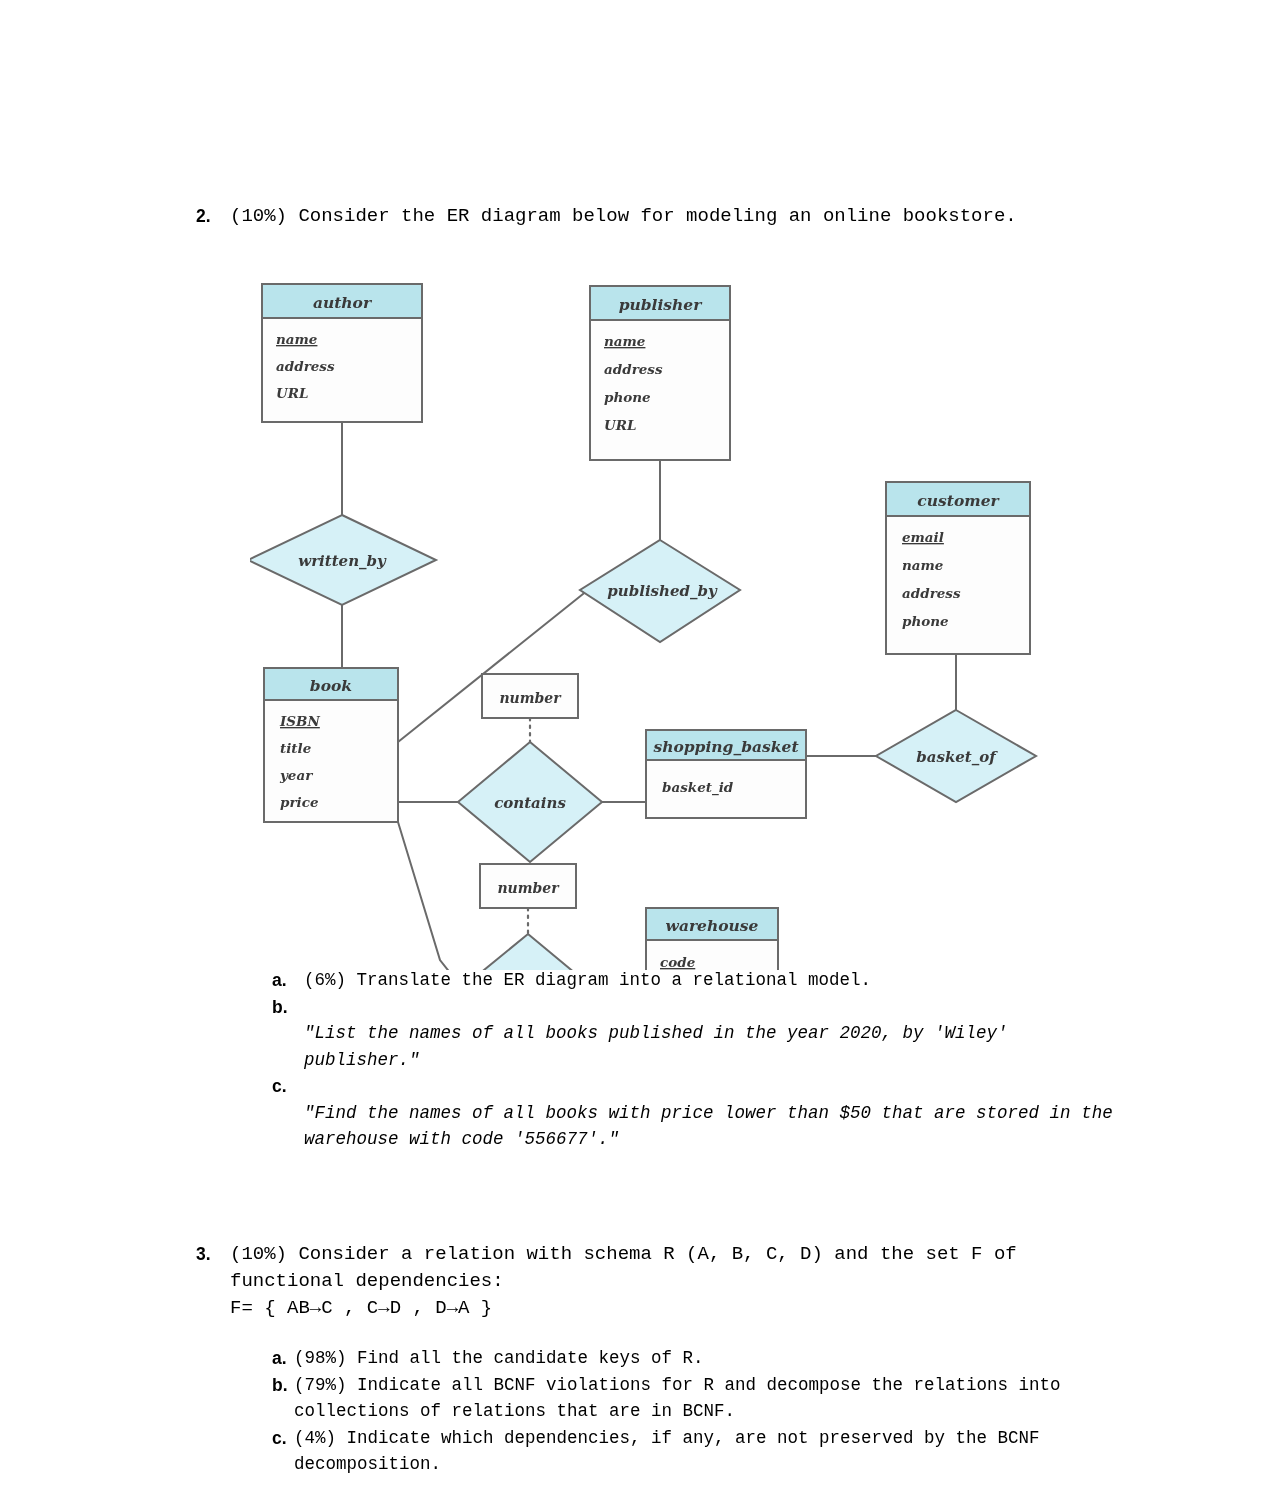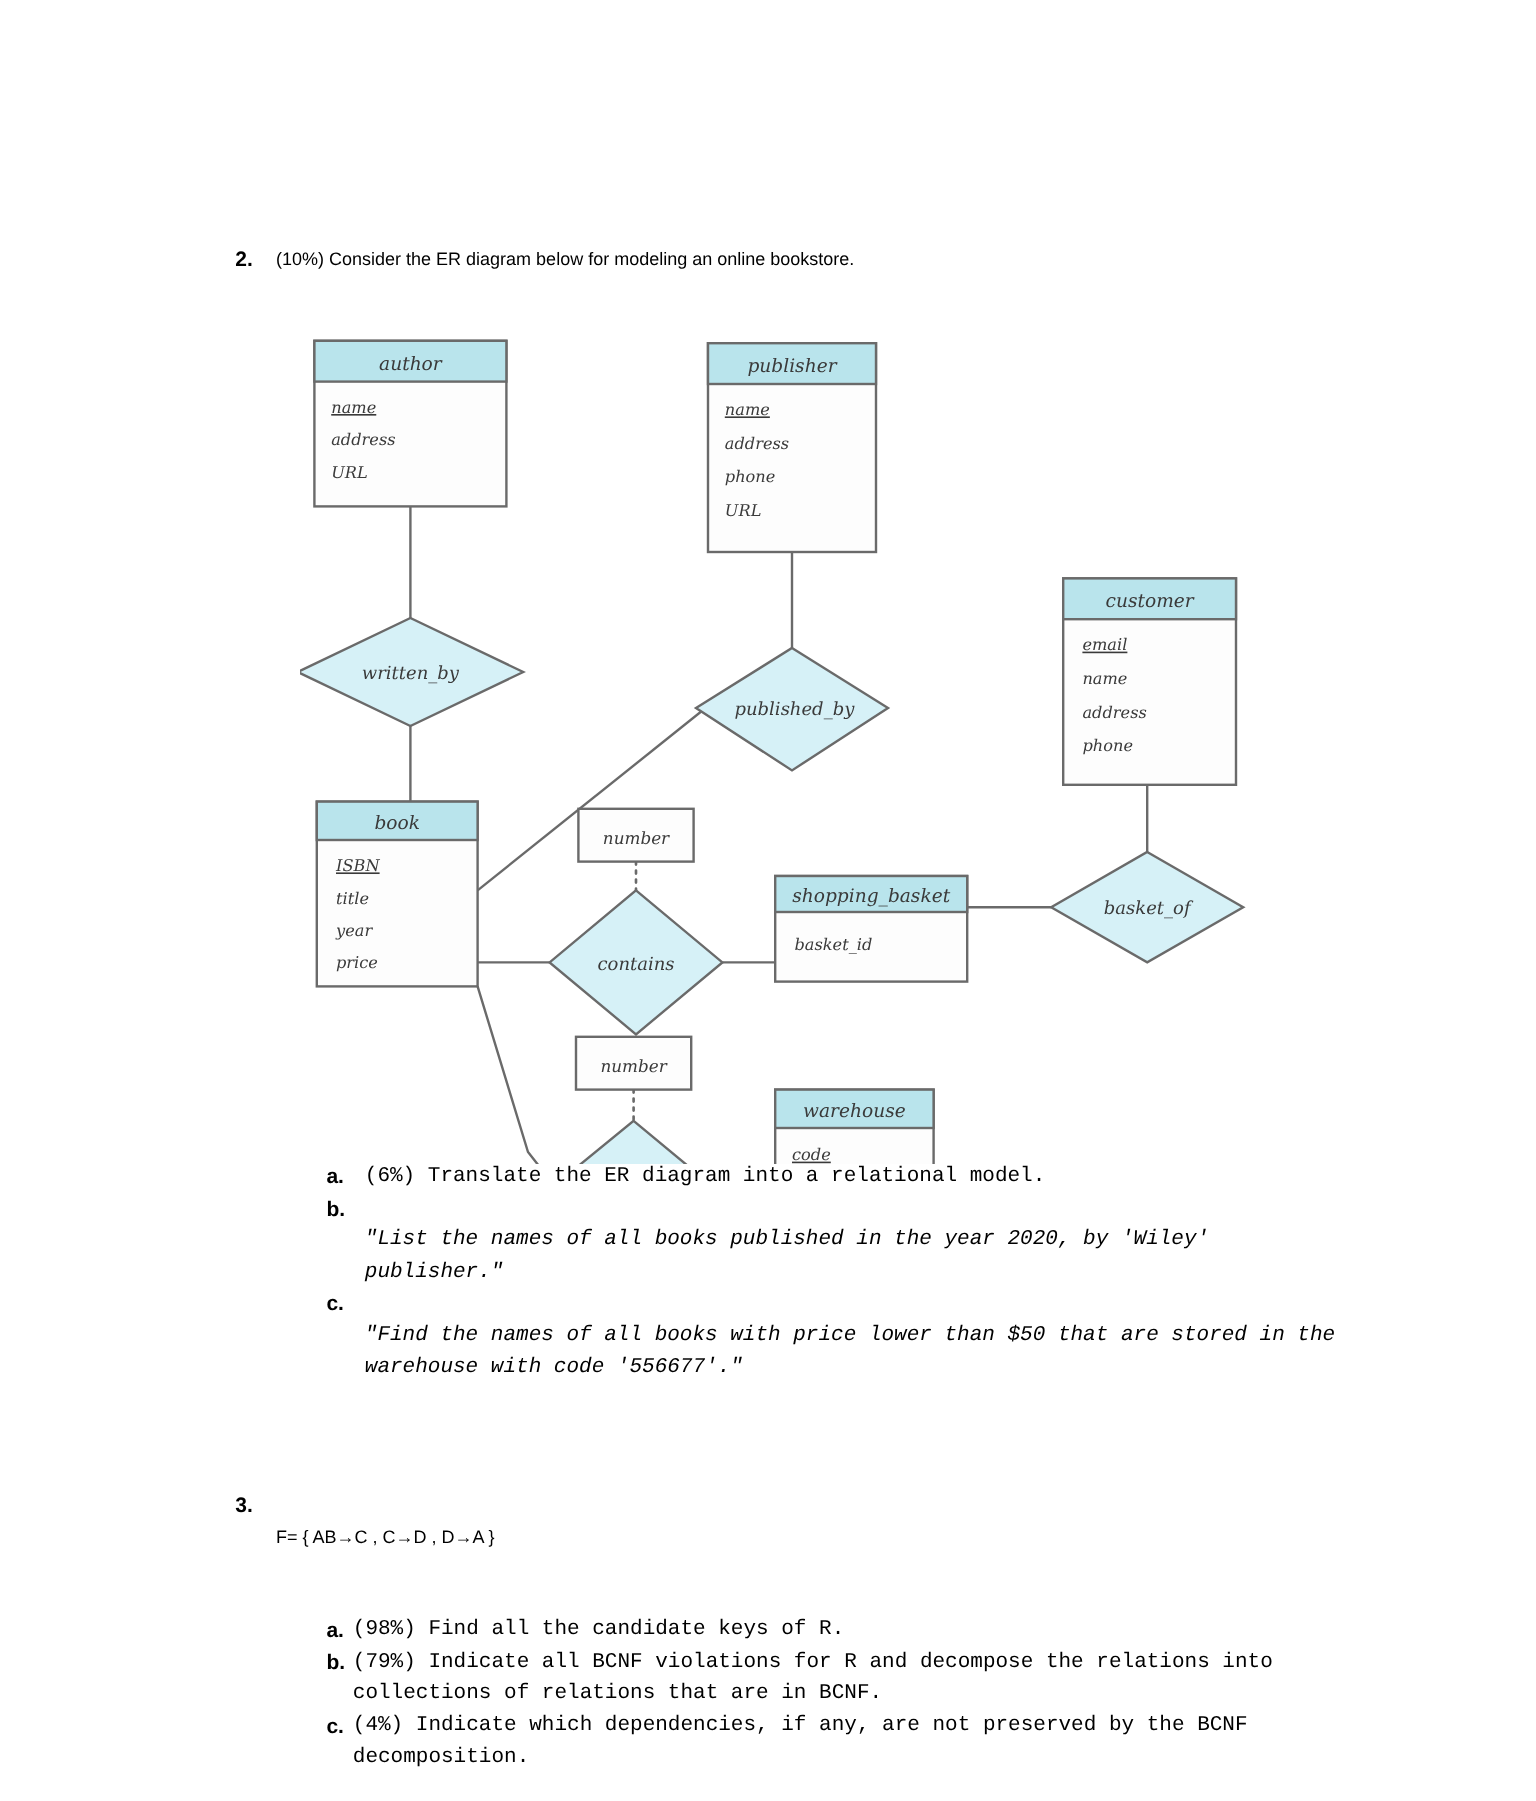--- a/index.html
+++ b/index.html
@@ -24,22 +24,23 @@
   }
   .q-num {
     font-weight: bold;
     font-size: 17.5px;
     width: 34px;
     flex: 0 0 34px;
     text-align: left;
     line-height: 27px;
   }
   .q-body {
-    font-size: 15px;
+    font-size: 19px;
     line-height: 27px;
+    font-family: Liberation Mono, monospace;
   }
 
   #q2 { left: 196px; top: 203px; width: 900px; }
   #q3 { left: 196px; top: 1241px; width: 900px; }
 
   .sub-list {
     position: absolute;
     list-style: none;
     margin: 0;
     padding: 0;
@@ -63,20 +64,21 @@
   #q3-subs { left: 272px; top: 1345px; width: 840px; }
   #q3-subs .sub-label { width: 22px; }
 
   
   #er-diagram {
     position: absolute;
     left: 250px;
     top: 270px;
     width: 800px;
     height: 700px;
+    font-weight: bold;
   }
   #er-diagram svg { display: block; }
 
   .ent-header-text, .ent-attr-text, .dia-text, .attr-box-text {
     font-family: "DejaVu Serif", "Liberation Serif", serif;
     font-style: italic;
     fill: #3a3a3a;
   }
   .ent-header-text { font-size: 15.5px; }
   .ent-attr-text { font-size: 13.5px; }
@@ -232,21 +234,21 @@
     <span class="sub-text">
       <br>
       <span class="quote">"Find the names of all books with price lower than $50 that are stored in the warehouse with code '556677'."</span>
     </span>
   </div>
 </div>
 
 <div class="q-block" id="q3">
   <div class="q-num">3.</div>
   <div class="q-body">
-    <br>
+    <span>(10%) Consider a relation with schema R (A, B, C, D) and the set F of functional dependencies:</span><br>
     <span>F= { AB→C , C→D , D→A }</span>
   </div>
 </div>
 
 <div class="sub-list" id="q3-subs">
   <div class="sub-item">
     <span class="sub-label">a.</span>
     <span class="sub-text">(98%) Find all the candidate keys of R.</span>
   </div>
   <div class="sub-item">

